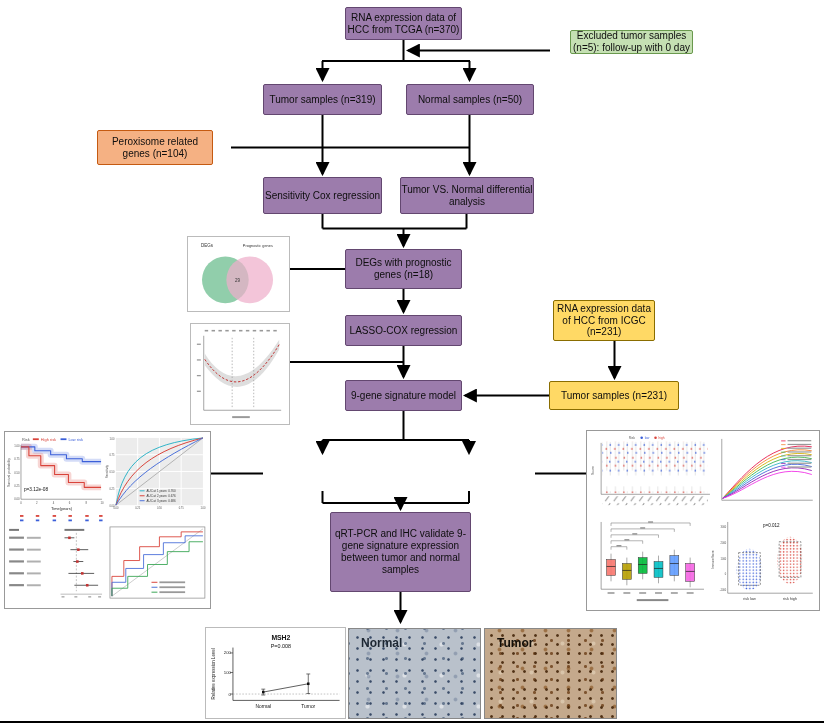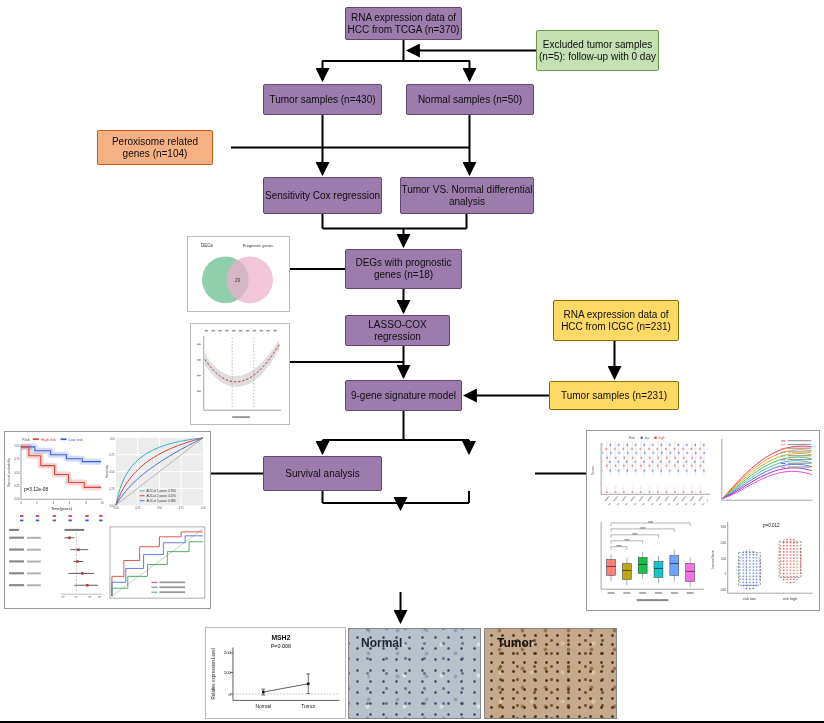--- a/index.html
+++ b/index.html
@@ -84,32 +84,32 @@
       <line class="al" x1="535" y1="473.5" x2="586" y2="473.5"></line>
       <line class="al" x1="322.5" y1="491" x2="322.5" y2="503"></line>
       <line class="al" x1="469" y1="491" x2="469" y2="503"></line>
       <line class="al" x1="322.5" y1="503" x2="469" y2="503"></line>
       <line class="al" x1="400.5" y1="503" x2="400.5" y2="509" marker-end="url(#ah)"></line>
       <line class="al" x1="400.5" y1="592" x2="400.5" y2="622" marker-end="url(#ah)"></line>
     </g>
   </svg>
 
   <div class="box purple" style="left:345px;top:7px;width:117px;height:33px">RNA expression data of HCC from TCGA (n=370)</div>
-  <div class="box green" style="left:536px;top:30px;width:123px;height:41px">Excluded tumor samples (n=5): follow-up with 0 day</div>
-  <div class="box purple" style="left:263px;top:84px;width:119px;height:31px">Tumor samples (n=430)</div>
+  <div class="box green" style="left:570px;top:30px;width:123px;height:24px">Excluded tumor samples (n=5): follow-up with 0 day</div>
+  <div class="box purple" style="left:263px;top:84px;width:119px;height:31px">Tumor samples (n=319)</div>
   <div class="box purple" style="left:406px;top:84px;width:128px;height:31px">Normal samples (n=50)</div>
   <div class="box orange" style="left:97px;top:130px;width:116px;height:35px">Peroxisome related genes (n=104)</div>
   <div class="box purple" style="left:263px;top:177px;width:119px;height:37px">Sensitivity Cox regression</div>
   <div class="box purple" style="left:400px;top:177px;width:134px;height:37px">Tumor VS. Normal differential analysis</div>
   <div class="box purple" style="left:345px;top:249px;width:117px;height:40px">DEGs with prognostic genes (n=18)</div>
-  <div class="box purple" style="left:345px;top:315px;width:105px;height:31px">LASSO-COX regression</div>
-  <div class="box yellow" style="left:553px;top:300px;width:126px;height:41px">RNA expression data of HCC from ICGC (n=231)</div>
+  <div class="box purple" style="left:345px;top:315px;width:117px;height:31px">LASSO-COX regression</div>
+  <div class="box yellow" style="left:553px;top:300px;width:102px;height:41px">RNA expression data of HCC from ICGC (n=231)</div>
   <div class="box purple" style="left:345px;top:380px;width:117px;height:31px">9-gene signature model</div>
   <div class="box yellow" style="left:549px;top:381px;width:130px;height:29px">Tumor samples (n=231)</div>
-  <div class="box purple" style="left:263px;top:456px;width:119px;height:35px">Survival analysis</div>
+  <div class="box purple" style="left:330px;top:512px;width:141px;height:80px">qRT-PCR and IHC validate 9-gene signature expression between tumor and normal samples</div>
 
   <div class="panel light" style="left:187px;top:236px;width:103px;height:76px">
     <svg viewBox="0 0 103 76" width="101" height="74">
       <text x="13" y="10" class="t46" fill="#333">DEGs</text>
       <text x="56" y="10" class="t4" fill="#333">Prognostic genes</text>
       <circle cx="38" cy="44" r="24" fill="#7ec69c" fill-opacity="0.85"></circle>
       <circle cx="63" cy="44" r="24" fill="#efaecb" fill-opacity="0.72"></circle>
       <text x="50.5" y="46" class="t46" fill="#333" text-anchor="middle">29</text>
     </svg>
   </div>

